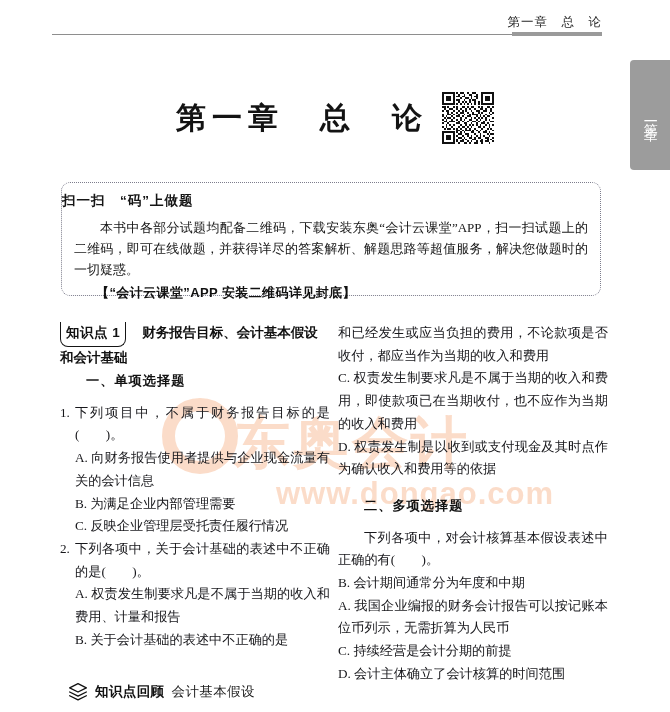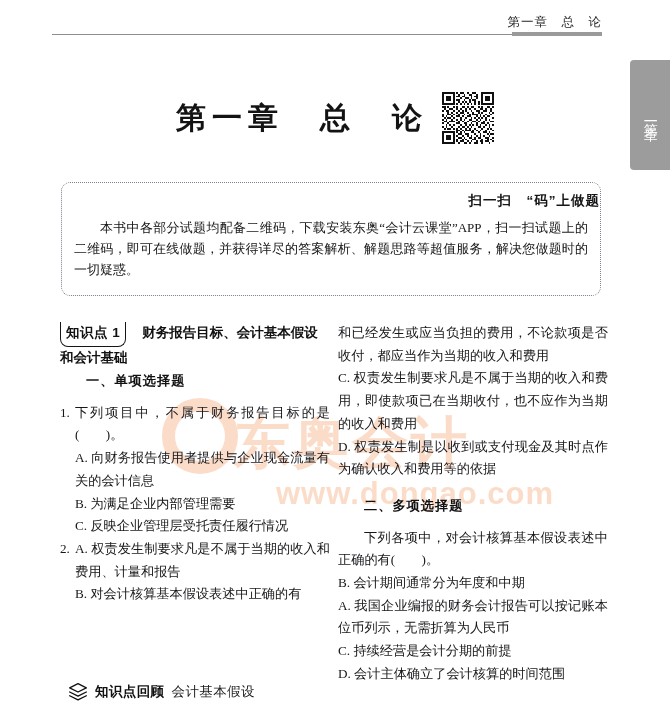--- a/index.html
+++ b/index.html
@@ -114,21 +114,21 @@
     left: 61px;
     top: 182px;
     width: 540px;
     height: 114px;
     border: 1px dotted #7d7d8c;
     border-radius: 9px;
     box-sizing: border-box;
     background: transparent;
   }
   .notice-title {
-    text-align: right;
+    text-align: left;
     font-size: 13.5px;
     font-weight: bold;
     margin-top: 9px;
     letter-spacing: 1px;
     color: #151515;
     font-family: "Liberation Sans", "DejaVu Sans", sans-serif;
   }
   .notice-body {
     margin: 7px 12px 0 12px;
     font-size: 13px;
@@ -546,20 +546,21 @@
           <rect x="18" y="28" width="2" height="1"></rect>
         <rect x="22" y="28" width="1" height="1"></rect>
           <rect x="26" y="28" width="1" height="1"></rect>
       </g>
     </svg>
   </div>
 
   <div class="notice-box">
     <div class="notice-title">扫一扫　“码”上做题</div>
     <div class="notice-body">本书中各部分试题均配备二维码，下载安装东奥“会计云课堂”APP，扫一扫试题上的二维码，即可在线做题，并获得详尽的答案解析、解题思路等超值服务，解决您做题时的一切疑惑。</div>
+    <div class="notice-footer">【“会计云课堂”APP 安装二维码详见封底】</div>
   </div>
 
   <div class="watermark">
     <div class="wm-ring"></div>
     <div class="wm-chars">东奥会计</div>
     <div class="wm-url">www.dongao.com</div>
   </div>
 
   <div class="kp-heading">
     <span class="kp-badge">知识点 1</span><span>财务报告目标、会计基本假设和会计基础</span>
@@ -572,22 +573,23 @@
     <div class="q-item">
       <span class="q-num">1.</span>
       <span class="q-stem">下列项目中，不属于财务报告目标的是(　　)。</span>
       <span class="opt">A. 向财务报告使用者提供与企业现金流量有关的会计信息</span>
       <span class="opt">B. 为满足企业内部管理需要</span>
       <span class="opt">C. 反映企业管理层受托责任履行情况</span>
     </div>
 
     <div class="q-item">
       <span class="q-num">2.</span>
+      <span class="q-stem">下列各项中，关于会计基础的表述中不正确的是(　　)。</span>
       <span class="opt">A. 权责发生制要求凡是不属于当期的收入和费用、计量和报告</span>
-      <span class="opt">B. 对会计核算基本假设表述中正确的有</span>
+      <span class="opt">B. 关于会计基础的表述中不正确的是</span>
     </div>
 
   </div>
 
   <div class="col col-right">
 
     <div class="opt-cont">和已经发生或应当负担的费用，不论款项是否收付，都应当作为当期的收入和费用</div>
     <div class="opt-free">C. 权责发生制要求凡是不属于当期的收入和费用，即使款项已在当期收付，也不应作为当期的收入和费用</div>
     <div class="opt-free">D. 权责发生制是以收到或支付现金及其时点作为确认收入和费用等的依据</div>
 

